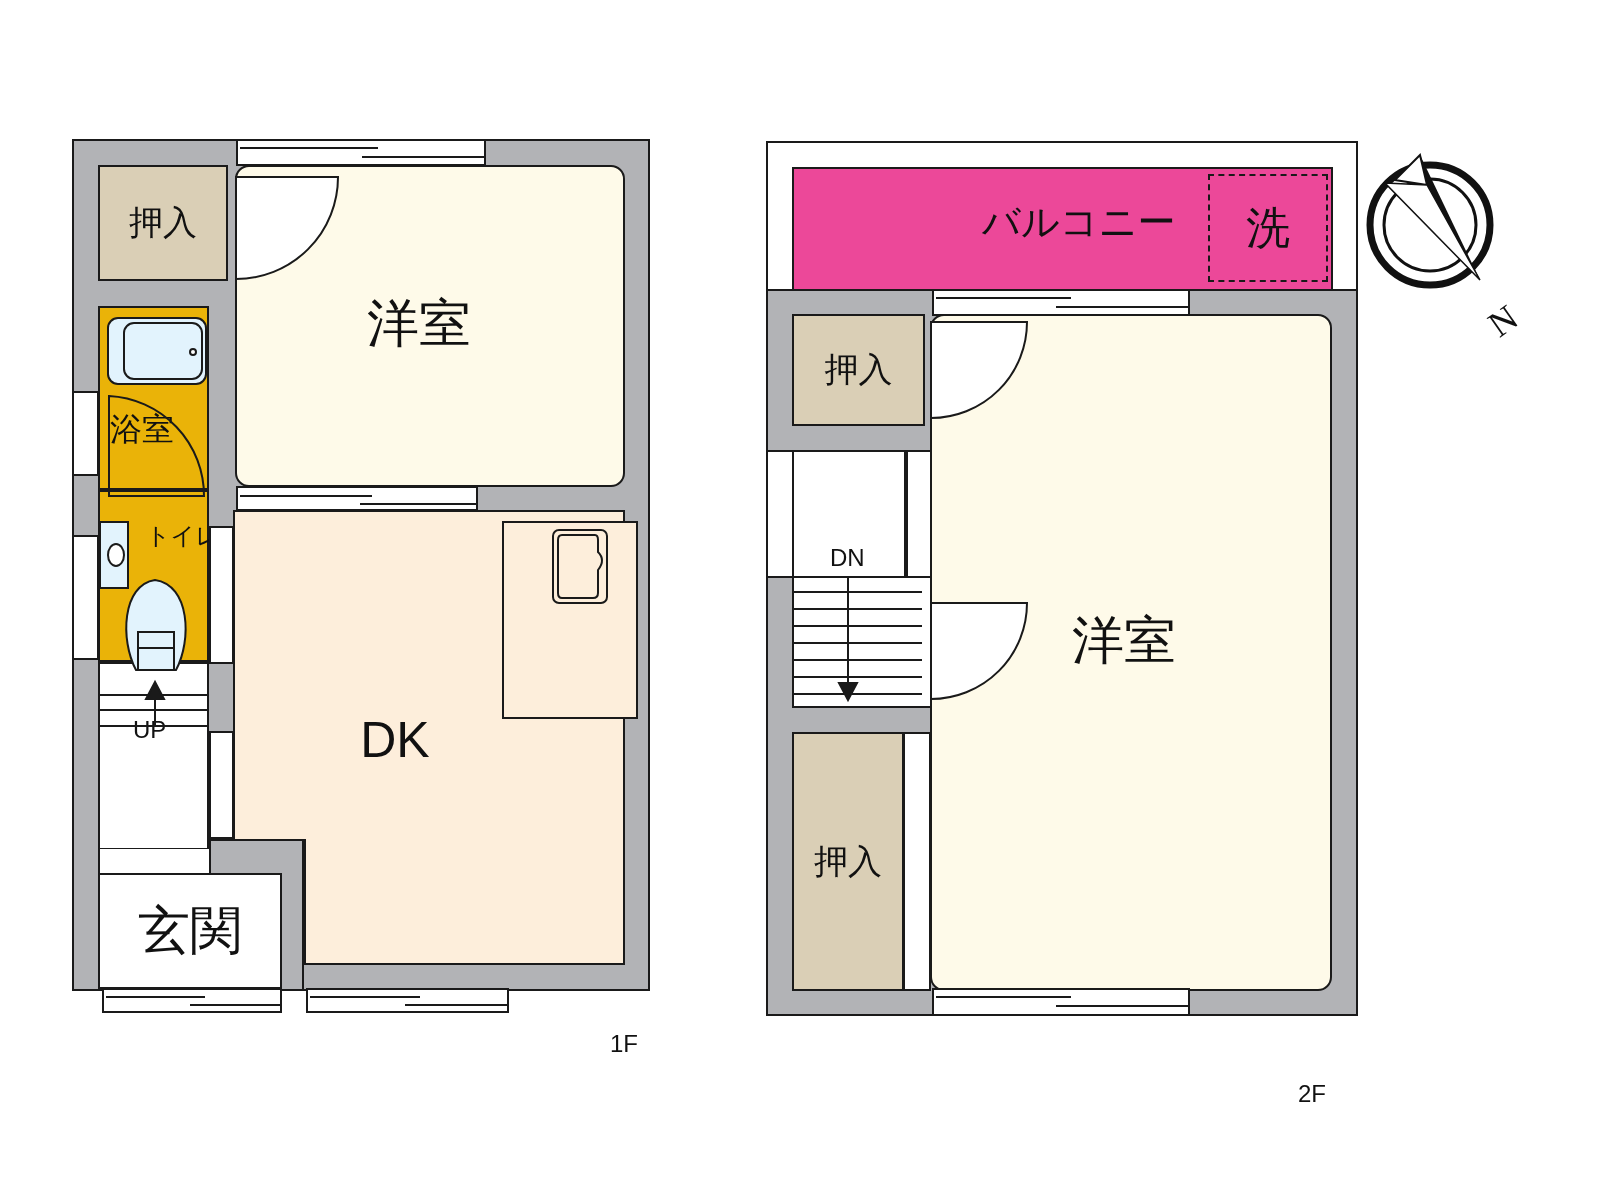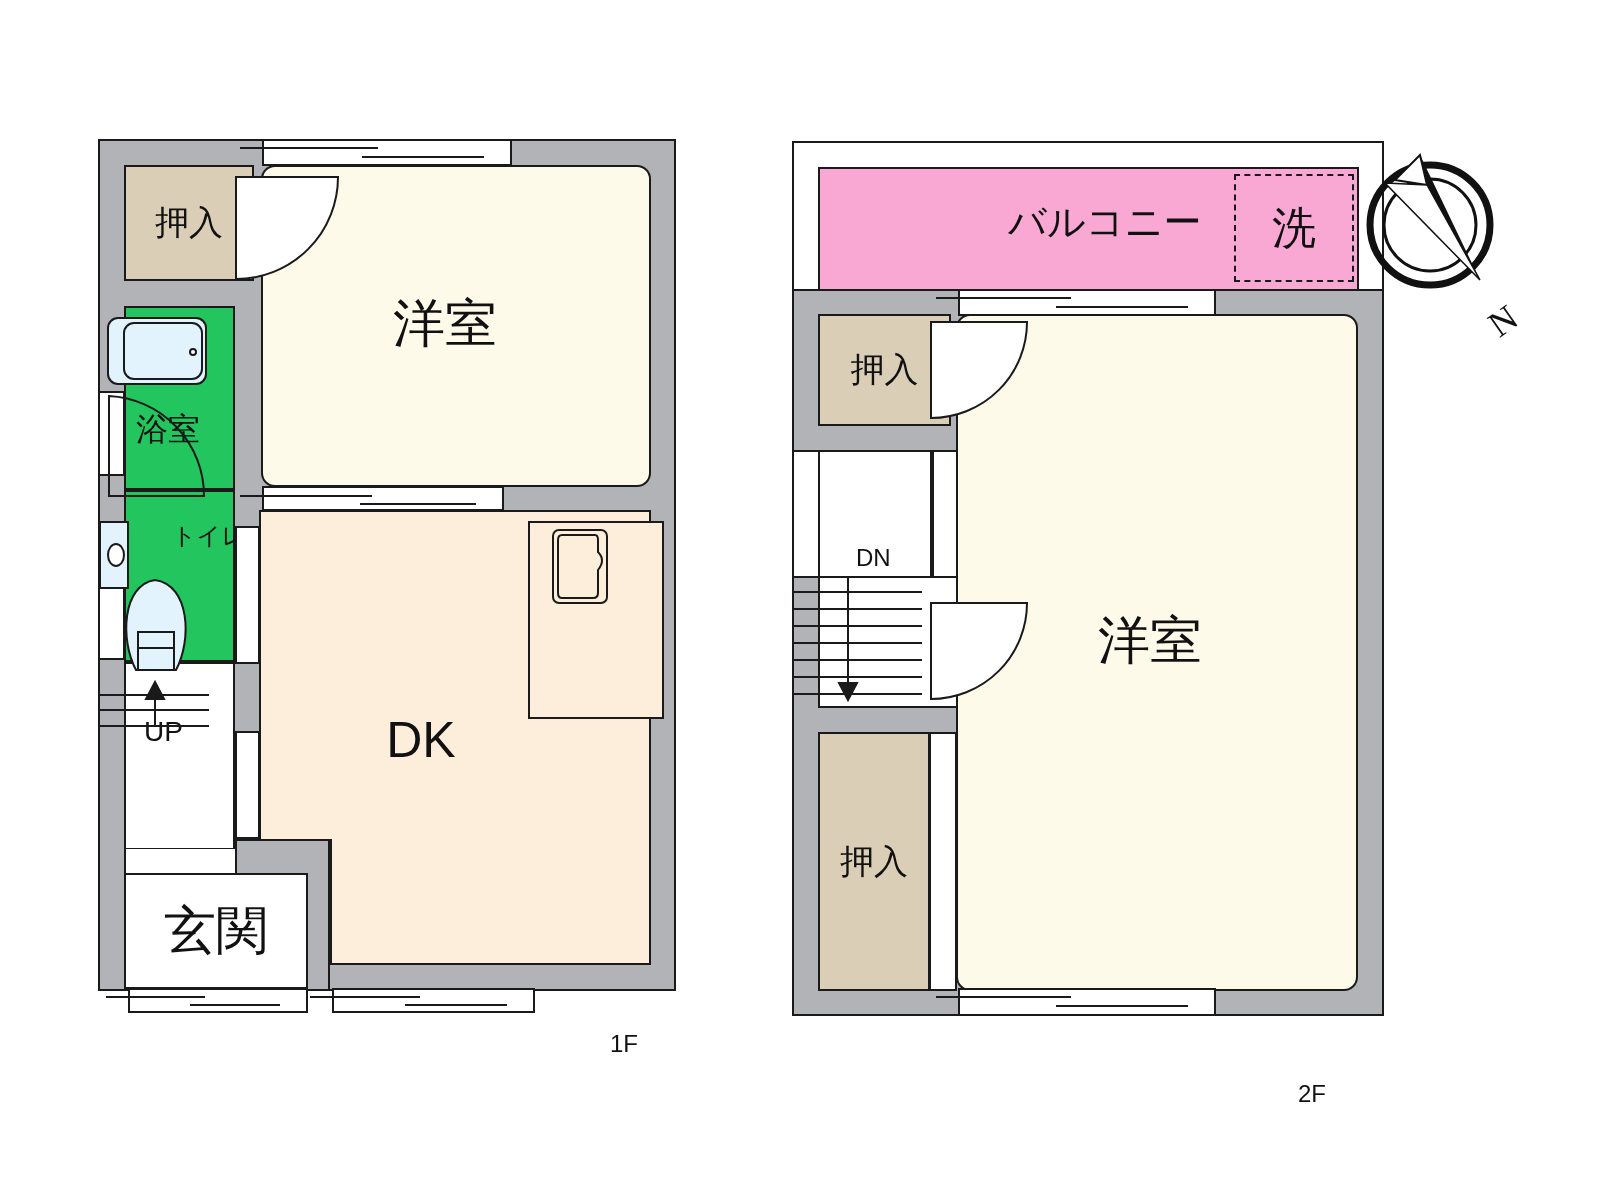--- a/index.html
+++ b/index.html
@@ -1,24 +1,24 @@
 <!DOCTYPE html>
 <html><head>
 <meta charset="utf-8">
 <style>
   html, body { margin: 0; padding: 0; background: #ffffff; }
   body { width: 1600px; height: 1200px; position: relative; overflow: hidden;
          font-family: "DejaVu Sans", "Liberation Sans", sans-serif; color: #111; }
-  .abs { position: absolute; box-sizing: border-box; margin-left: 26px; }
+  .abs { position: absolute; box-sizing: border-box; }
   .wall { background: #b2b3b6; border: 2px solid #1a1a1a; }
   .room { border: 2px solid #1a1a1a; }
   .closet { background: #dacfb6; }
   .western { background: #fefae9; border-radius: 14px; }
   .dk { background: #fdeedb; }
-  .bath { background: #22c55e; text-decoration: underline; }
+  .bath { background: #eab308; text-decoration: underline; }
   .white { background: #ffffff; }
   .label { position: absolute; display: flex; align-items: center; justify-content: center;
            white-space: nowrap; color: #111; }
   .win { background: #fff; border: 2px solid #1a1a1a; }
   svg.overlay { position: absolute; left: 0; top: 0; }
   .floor-label { font-family: "Liberation Sans", sans-serif; font-size: 24px; }
 </style>
 </head>
 <body>
 
@@ -44,21 +44,21 @@
 
   <div class="abs win" style="left:72px; top:391px; width:27px; height:85px;"></div>
 
   <div class="abs room bath" style="left:98px; top:490px; width:111px; height:172px;">
     <div class="label" style="left:46px; top:28px; font-size:24px;">トイレ</div>
   </div>
   <div class="abs win" style="left:72px; top:535px; width:27px; height:125px;"></div>
   <div class="abs win" style="left:209px; top:526px; width:25px; height:138px;"></div>
 
   <div class="abs room white" style="left:98px; top:662px; width:111px; height:188px;">
-    <div class="label" style="left:18px; top:52px; font-family:'Liberation Sans',sans-serif; font-size:28px;">UP</div>
+    <div class="label" style="left:33px; top:52px; font-family:'Liberation Sans',sans-serif; font-size:24px;">UP</div>
   </div>
 
   <div class="abs win" style="left:209px; top:731px; width:25px; height:108px;"></div>
 
   <div class="abs room dk" style="left:233px; top:510px; width:392px; height:455px; border-bottom:none;"></div>
   <div class="abs wall" style="left:209px; top:839px; width:95px; height:152px;"></div>
   <div class="abs" style="left:304px; top:839px; width:321px; height:126px; background:#fdeedb; border-left:2px solid #1a1a1a; border-bottom:2px solid #1a1a1a; border-right:2px solid #1a1a1a;"></div>
   <div class="abs" style="left:340px; top:700px; width:110px; height:80px;">
     <div class="label" style="left:0; top:0; right:0; bottom:0; font-family:'Liberation Sans',sans-serif; font-size:50px;">DK</div>
   </div>
@@ -72,21 +72,21 @@
 
   <div class="abs win" style="left:102px; top:988px; width:180px; height:25px;"></div>
   <div class="abs win" style="left:306px; top:988px; width:203px; height:25px;"></div>
 
   <div class="label floor-label" style="left:610px; top:1030px;">1F</div>
 </div>
 
 <div>
 
   <div class="abs" style="left:766px; top:141px; width:592px; height:150px; border:2px solid #1a1a1a; background:#fff;"></div>
-  <div class="abs" style="left:792px; top:167px; width:541px; height:124px; border:2px solid #1a1a1a; background:#f9a8d4;">
+  <div class="abs" style="left:792px; top:167px; width:541px; height:124px; border:2px solid #1a1a1a; background:#ec4899;">
     <div class="label" style="left:188px; top:28px; font-size:38px;">バルコニー</div>
   </div>
   <div class="abs" style="left:1208px; top:174px; width:120px; height:108px; border:2px dashed #1a1a1a;">
     <div class="label" style="left:0; top:0; right:0; bottom:0; font-size:44px;">洗</div>
   </div>
 
   <div class="abs wall" style="left:766px; top:289px; width:592px; height:727px;"></div>
 
   <div class="abs win" style="left:932px; top:289px; width:258px; height:27px;"></div>
 

